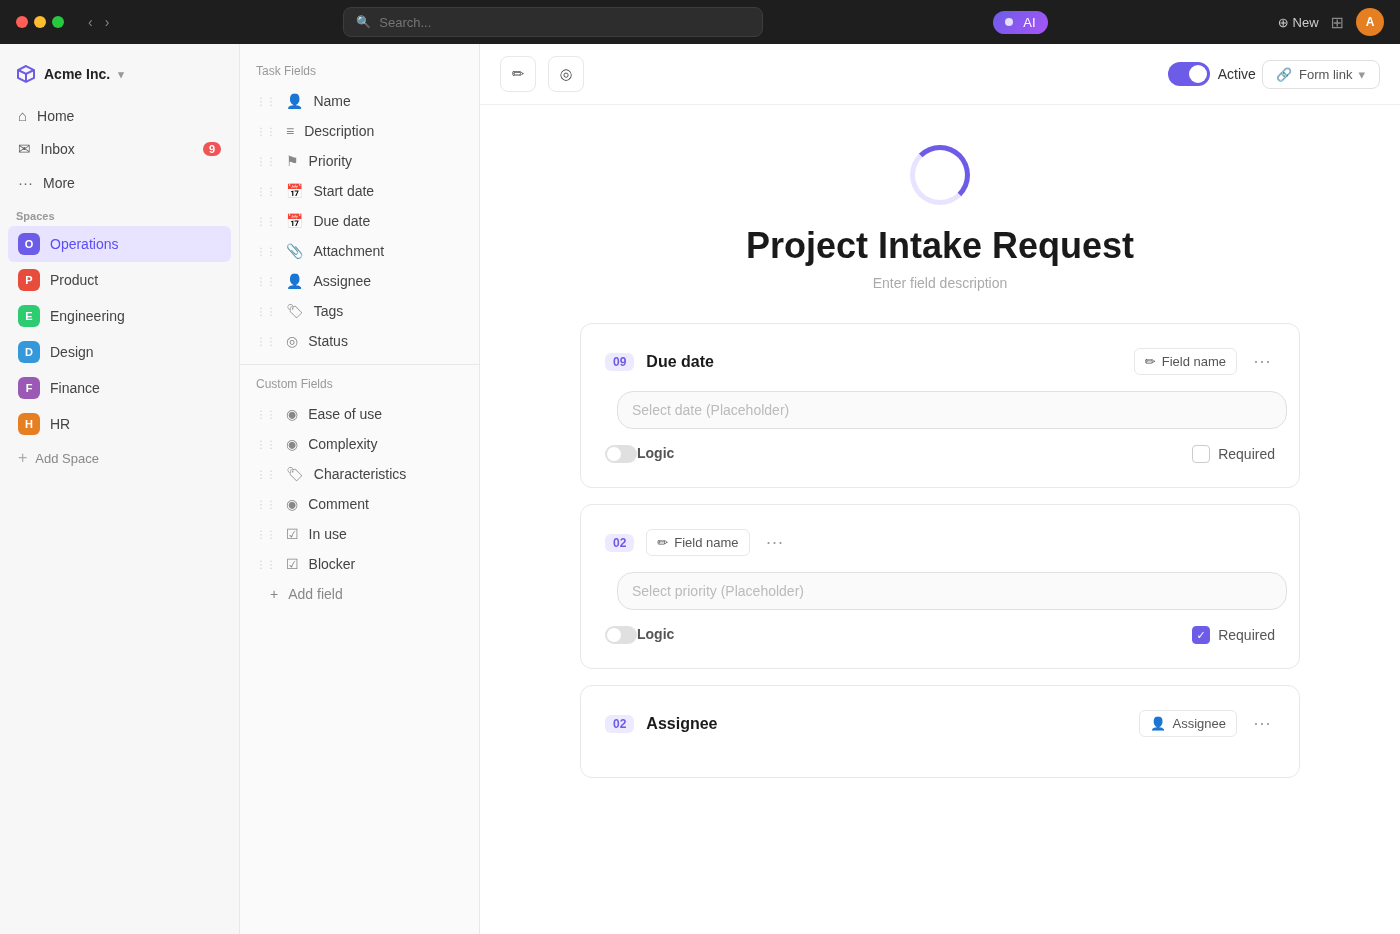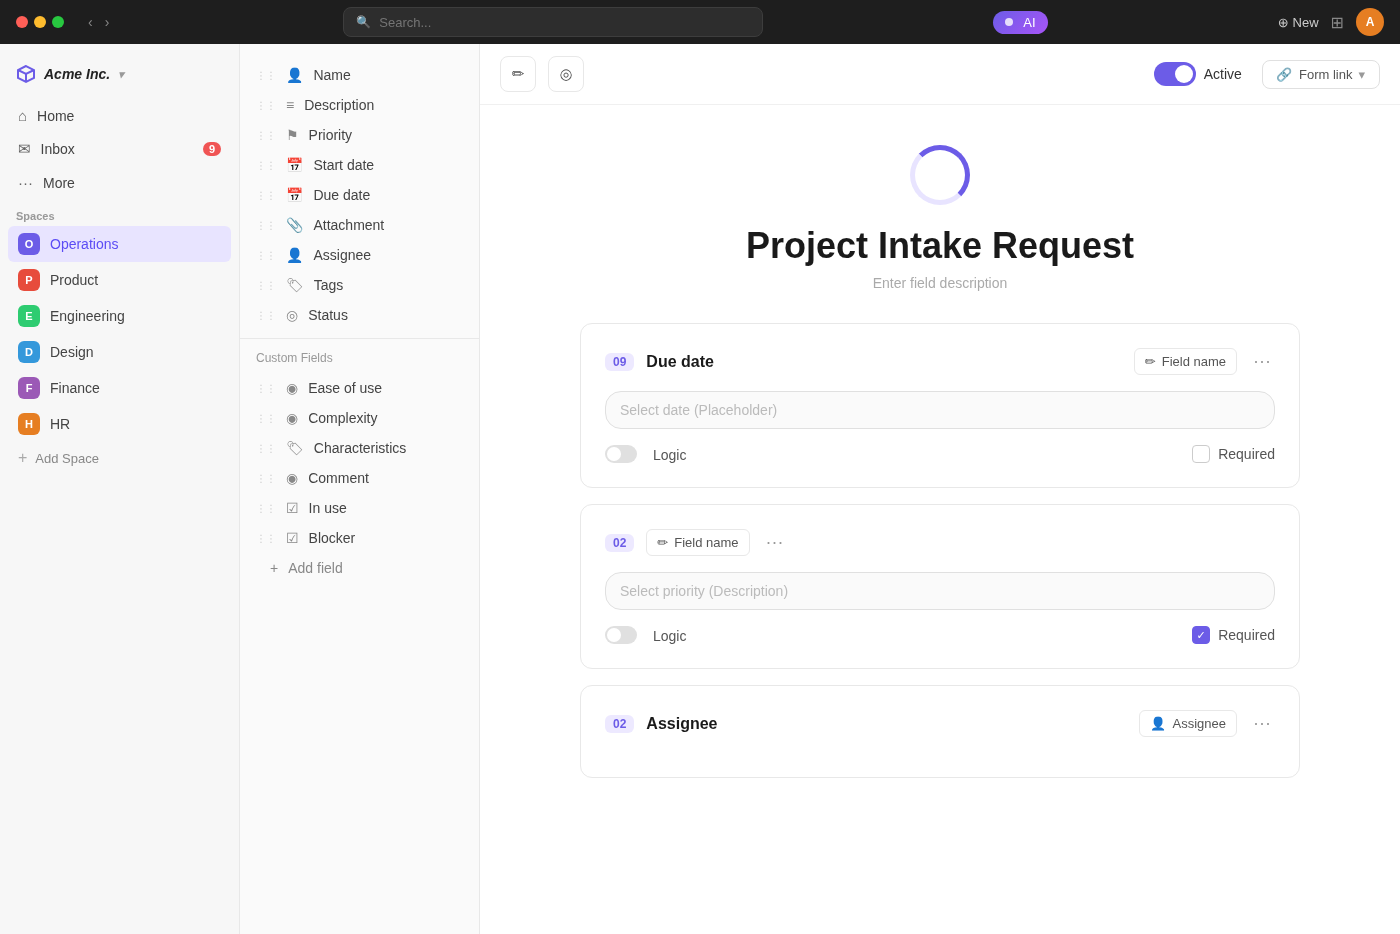--- a/index.html
+++ b/index.html
@@ -63,21 +63,21 @@
       display: flex; flex: 1; overflow: hidden;
     }
 
     
     .sidebar {
       width: 240px; background: #f7f7f7; border-right: 1px solid #e8e8e8;
       display: flex; flex-direction: column; flex-shrink: 0; padding: 12px 0;
     }
     .sidebar-logo {
       display: flex; align-items: center; gap: 8px; padding: 8px 16px 16px;
-      font-weight: 600; font-size: 14px; color: #222; cursor: pointer; font-style: italic;
+      font-weight: 600; font-size: 14px; color: #222; cursor: pointer;
     }
     .logo-icon { width: 20px; height: 20px; }
     .sidebar-nav { display: flex; flex-direction: column; gap: 2px; padding: 0 8px; }
     .nav-item {
       display: flex; align-items: center; gap: 10px; padding: 7px 10px;
       border-radius: 6px; font-size: 14px; color: #444; cursor: pointer;
     }
     .nav-item .nav-icon { font-size: 15px; color: #666; }
     .badge {
       margin-left: auto; background: #f05454; color: white;
@@ -123,21 +123,21 @@
     }
     .content-toolbar {
       display: flex; align-items: center; padding: 12px 20px; border-bottom: 1px solid #f0f0f0;
       gap: 12px;
     }
     .tool-btn {
       width: 36px; height: 36px; border-radius: 8px; border: 1px solid #e8e8e8;
       background: white; display: flex; align-items: center; justify-content: center;
       cursor: pointer; color: #555; font-size: 15px;
     }
-    .toolbar-right { margin-left: auto; display: flex; align-items: center; gap: 20px; }
+    .toolbar-right { margin-left: auto; display: flex; align-items: center; gap: 6px; }
     .toggle-group { display: flex; align-items: center; gap: 8px; }
     .toggle-switch {
       width: 42px; height: 24px; border-radius: 12px; background: #6c5ce7;
       position: relative; cursor: pointer;
     }
     .toggle-knob {
       width: 18px; height: 18px; border-radius: 50%; background: white;
       position: absolute; top: 3px; right: 3px;
     }
     .toggle-label { font-size: 14px; font-weight: 500; color: #333; }
@@ -183,26 +183,26 @@
     }
     .required-star { color: #e55; }
     .card-action {
       display: flex; align-items: center; gap: 6px; padding: 5px 10px;
       border: 1px solid #e8e8e8; border-radius: 6px; font-size: 13px; color: #555;
       cursor: pointer; background: white;
     }
     .card-more { color: #999; font-size: 18px; cursor: pointer; padding: 0 4px; }
     .field-input-mock {
       border: 1px solid #e0e0e0; border-radius: 16px; padding: 10px 14px;
-      font-size: 14px; color: #bbb; background: #fafafa; margin-bottom: 16px; width: 100%;
+      font-size: 14px; color: #bbb; background: #fafafa; margin-bottom: 16px; width: 100%; margin-left: 12px;
     }
     .card-footer {
       display: flex; align-items: center; justify-content: space-between;
     }
-    .logic-toggle { display: flex; align-items: flex-end; gap: 16px; }
+    .logic-toggle { display: flex; align-items: flex-start; gap: 0; font-weight: bold; }
     .mini-toggle {
       width: 32px; height: 18px; border-radius: 9px; background: #e0e0e0;
       position: relative; cursor: pointer;
     }
     .mini-knob {
       width: 14px; height: 14px; border-radius: 50%; background: white;
       position: absolute; top: 2px; left: 2px;
     }
     .logic-label { font-size: 14px; color: #555; }
     .required-check { display: flex; align-items: center; gap: 8px; font-size: 14px; color: #555; }
@@ -299,20 +299,21 @@
       <span>HR</span>
     </div>
 
     <div class="add-space">
       <span style="font-size:16px;color:#aaa">+</span>
       <span>Add Space</span>
     </div>
   </div>
 
   <div class="fields-panel">
+    <div class="fields-section-label">Task Fields</div>
 
     <div class="field-item">
       <span class="drag-handle">⋮⋮</span>
       <span class="field-icon">👤</span>
       <span>Name</span>
     </div>
     <div class="field-item">
       <span class="drag-handle">⋮⋮</span>
       <span class="field-icon">≡</span>
       <span>Description</span>
@@ -452,21 +453,21 @@
 
       <div class="form-card">
         <div class="card-header">
           <span class="card-number">02</span>
           <button class="card-action">
             <span>✏</span>
             <span>Field name</span>
           </button>
           <span class="card-more">···</span>
         </div>
-        <div class="field-input-mock">Select priority (Description)</div>
+        <div class="field-input-mock">Select priority (Placeholder)</div>
         <div class="card-footer">
           <div class="logic-toggle">
             <div class="mini-toggle">
               <div class="mini-knob"></div>
             </div>
             <span class="logic-label">Logic</span>
           </div>
           <div class="required-check">
             <div class="checkbox checked">✓</div>
             <span>Required</span>

